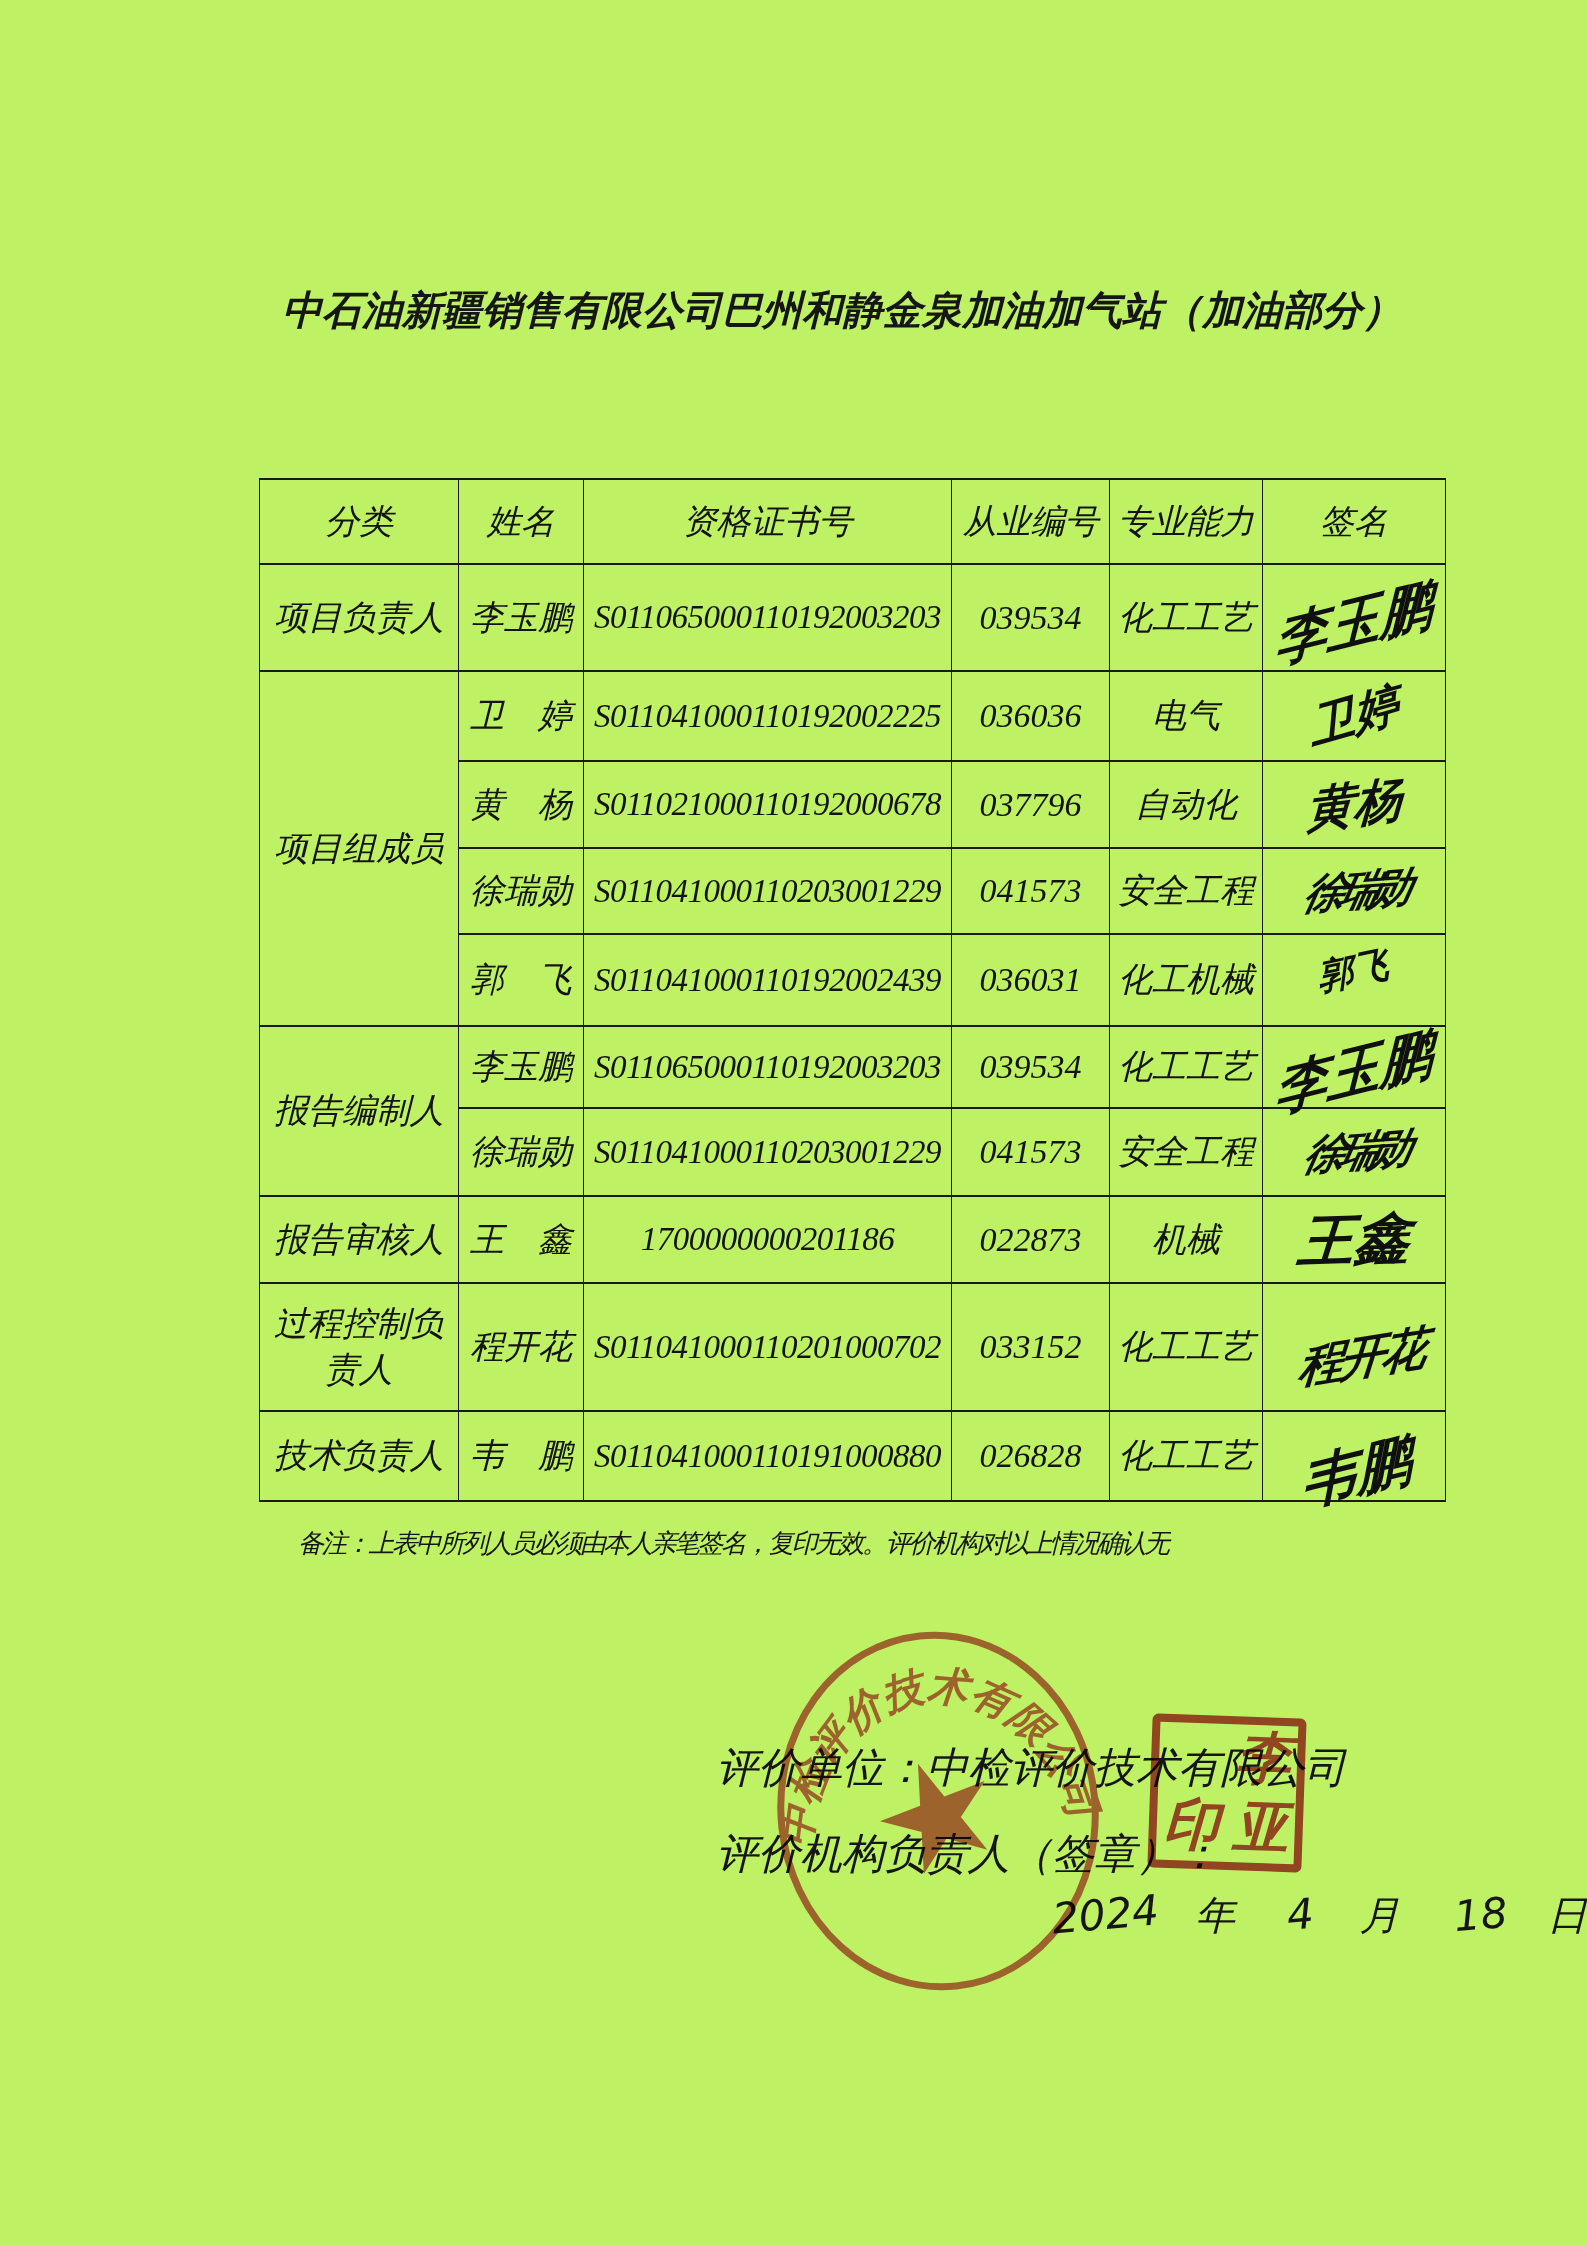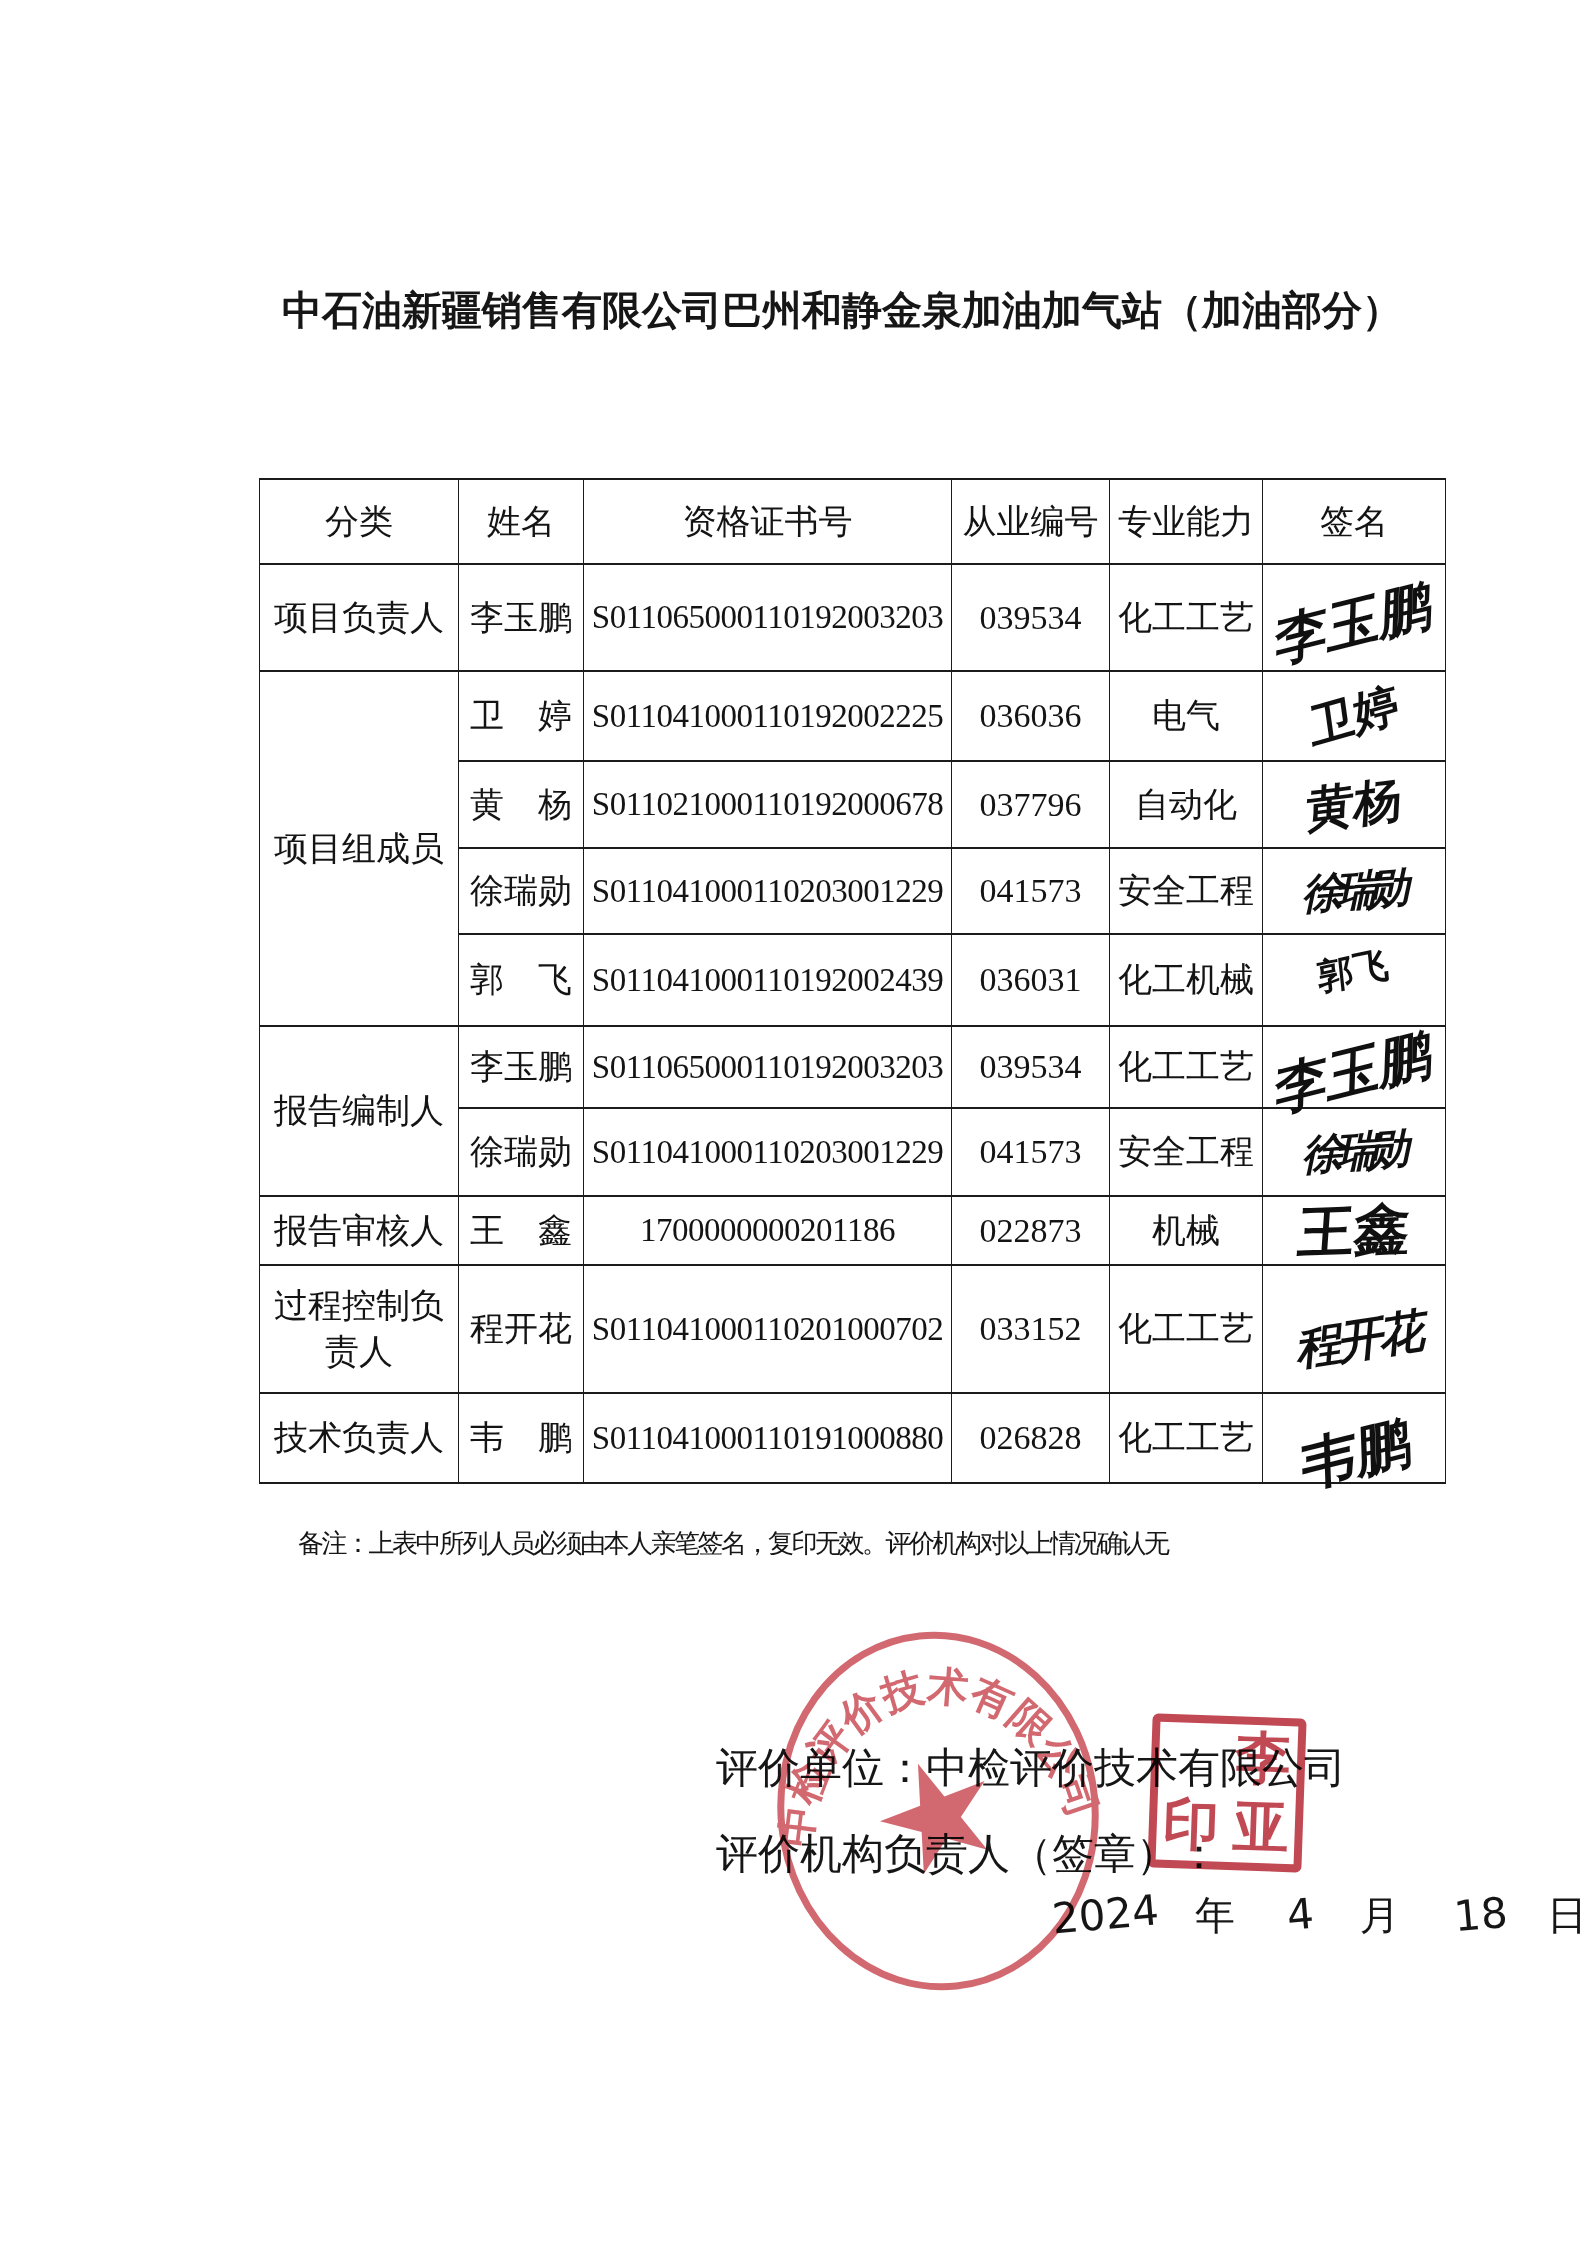--- a/index.html
+++ b/index.html
@@ -1,23 +1,24 @@
 <!DOCTYPE html>
 <html><head>
 <meta charset="utf-8">
 <style>
   html,body{margin:0;padding:0;background:#e8e8e8;}
   .page{
     position:relative;
     width:1587px;height:2245px;
-    background:#ffffff;
+    background:#bef264;
     margin:0 auto;
     overflow:hidden;
     font-family:"Liberation Serif","DejaVu Serif",serif;
     color:#161616;
+    font-style:italic;
   }
   
   .title1{
     position:absolute;left:282px;top:283px;
     font-size:40px;font-weight:700;white-space:nowrap;
     letter-spacing:0px;
   }
   .title2{
     position:absolute;left:533px;top:376px;
     font-size:41px;font-weight:700;white-space:nowrap;
@@ -185,21 +186,21 @@
         <td>化工工艺</td>
         <td class="sig-cell"><span class="sig s-li">李玉鹏</span></td>
       </tr>
       <tr style="height:88px">
         <td>徐瑞勋</td>
         <td class="cert-cell">S011041000110203001229</td>
         <td>041573</td>
         <td>安全工程</td>
         <td class="sig-cell"><span class="sig s-xu">徐瑞勋</span></td>
       </tr>
-      <tr style="height:69px">
+      <tr style="height:87px">
         <td>报告审核人</td>
         <td>王　鑫</td>
         <td class="cert-cell cert-left">1700000000201186</td>
         <td>022873</td>
         <td>机械</td>
         <td class="sig-cell"><span class="sig s-wang">王鑫</span></td>
       </tr>
       <tr style="height:128px">
         <td>过程控制负责人</td>
         <td>程开花</td>

